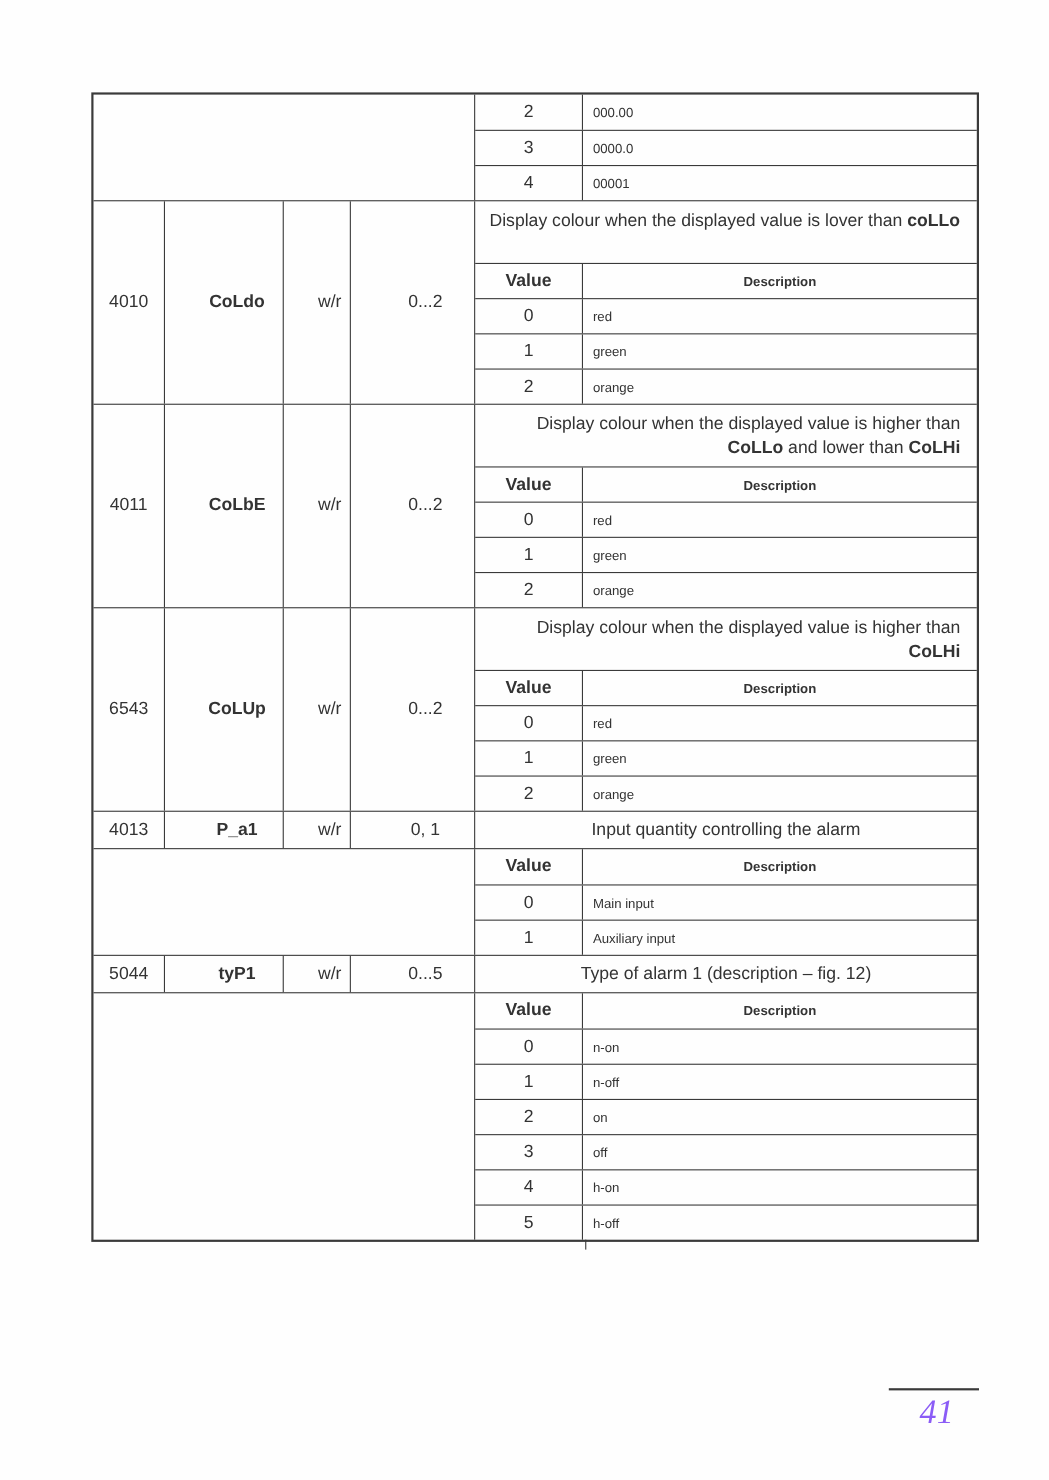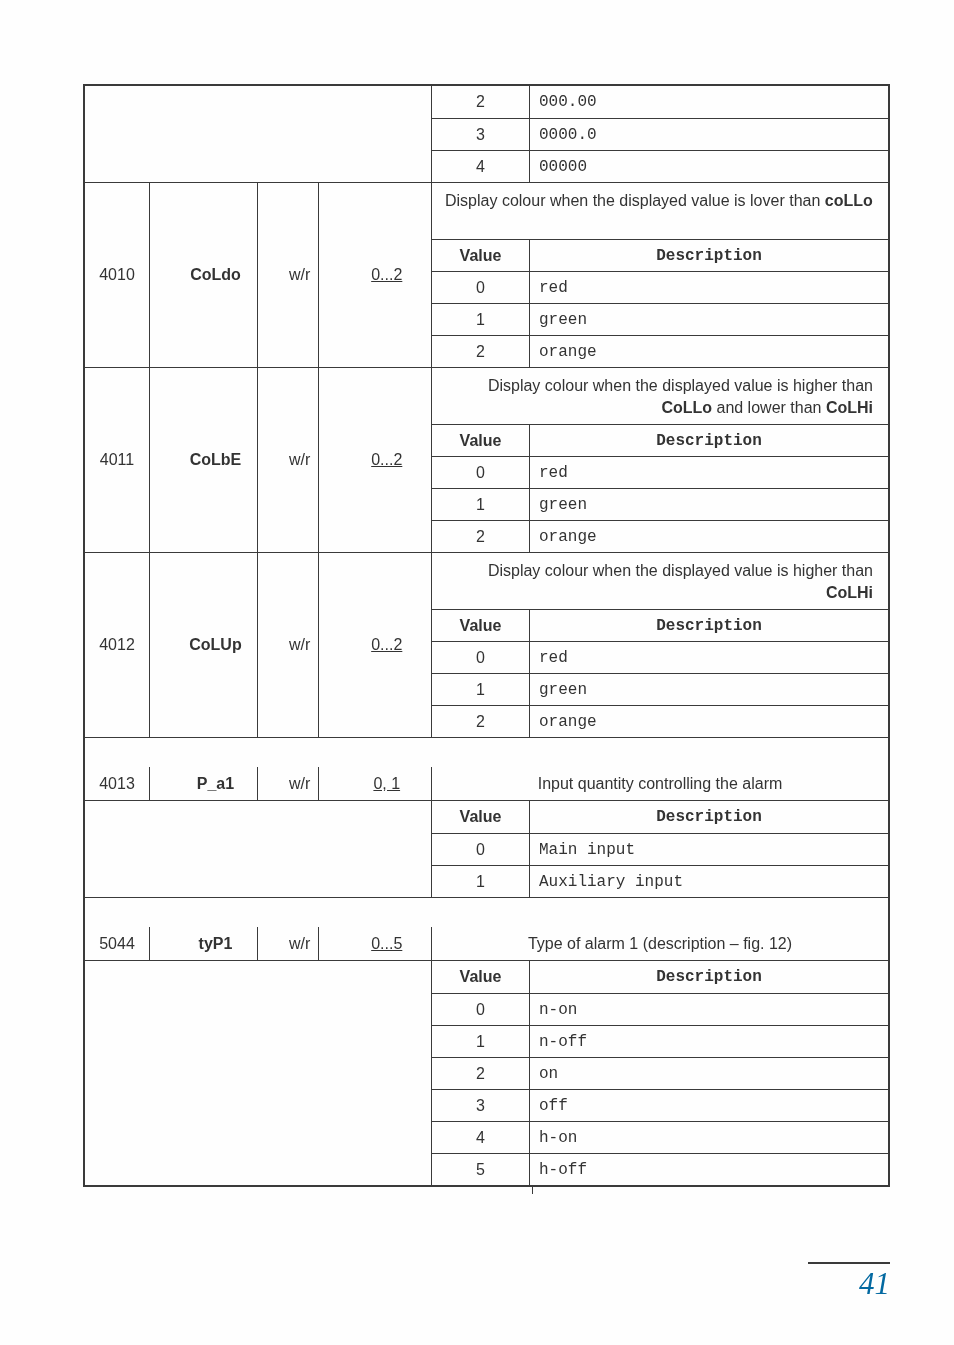--- a/index.html
+++ b/index.html
@@ -18,67 +18,67 @@
   .section + .section { border-top: 1px solid #3a3a3a; }
   .section.stack { display: block; }
   .left-group { display: flex; width: 347px; flex-shrink: 0; gap: 24px; }
   .cell {
     display: flex; align-items: center; justify-content: center;
     border-right: 1px solid #3a3a3a; box-sizing: border-box; font-size: 16px;
   }
   .c1 { width: 82px; }
   .c2 { width: 106px; font-weight: bold; }
   .c3 { width: 46px; }
-  .c4 { width: 113px; text-decoration: underline; }
+  .c4 { width: 113px; }
   .left-empty { width: 347px; flex-shrink: 0; border-right: 1px solid #3a3a3a; box-sizing: border-box; }
   .desc-col { flex: 1; display: flex; flex-direction: column; min-width: 0; }
   .desc-text {
     min-height: 56px; box-sizing: border-box; padding: 7px 15px 0;
     text-align: right; font-size: 16px; line-height: 1.38;
   }
   .desc-text.ta-left { text-align: left; padding-left: 13px; }
   .desc-text b { font-weight: bold; }
   .subrow { display: flex; height: 32px; box-sizing: border-box; border-top: 1px solid #3a3a3a; flex-shrink: 0; }
   .partial .subrow:first-child, .below .subrow:first-child { border-top: 0; }
   .sval {
     width: 98px; flex-shrink: 0; display: flex; align-items: center; justify-content: center;
     border-right: 1px solid #3a3a3a; box-sizing: border-box; font-size: 16px;
   }
-  .sdes { flex: 1; display: flex; align-items: center; padding-left: 9px; font-size: 16px; font-family: Liberation Mono, monospace; }
+  .sdes { flex: 1; display: flex; align-items: center; padding-left: 9px; font-size: 12px; }
   .subrow.head .sval, .subrow.head .sdes { font-weight: bold; justify-content: center; padding-left: 0; }
-  .row-line { display: flex; height: 34px; box-sizing: border-box; border-bottom: 1px solid #3a3a3a; margin-top: 29px; }
+  .row-line { display: flex; height: 34px; box-sizing: border-box; border-bottom: 1px solid #3a3a3a; }
   .desc-single { flex: 1; display: flex; align-items: center; justify-content: center; font-size: 16px; }
   .below { display: flex; align-items: stretch; }
   .tick { position: absolute; left: 447px; top: 100%; width: 1px; height: 9px; background: #3a3a3a; }
   .footer-rule { position: absolute; left: 808px; top: 1262px; width: 82px; height: 2px; background: #3a3a3a; }
   .page-number {
-    position: absolute; left: 836px; top: 1266px; width: 54px; text-align: right;
+    position: absolute; left: 836px; top: 1266px; width: 54px; text-align: left;
     font-family: "Liberation Serif", "DejaVu Serif", serif; font-style: italic;
-    font-size: 31px; color: #0369a1;
+    font-size: 31px; color: #8b5cf6;
   }
 </style>
 </head>
 <body>
 
 <div class="doc-table">
 
   <div class="section partial">
     <div class="left-empty"></div>
     <div class="desc-col">
       <div class="subrow">
         <div class="sval">2</div>
         <div class="sdes">000.00</div>
       </div>
       <div class="subrow">
         <div class="sval">3</div>
         <div class="sdes">0000.0</div>
       </div>
       <div class="subrow">
         <div class="sval">4</div>
-        <div class="sdes">00000</div>
+        <div class="sdes">00001</div>
       </div>
     </div>
   </div>
 
   <div class="section">
     <div class="left-group">
       <div class="cell c1">4010</div>
       <div class="cell c2">CoLdo</div>
       <div class="cell c3">w/r</div>
       <div class="cell c4">0...2</div>
@@ -131,21 +131,21 @@
       </div>
       <div class="subrow">
         <div class="sval">2</div>
         <div class="sdes">orange</div>
       </div>
     </div>
   </div>
 
   <div class="section">
     <div class="left-group">
-      <div class="cell c1">4012</div>
+      <div class="cell c1">6543</div>
       <div class="cell c2">CoLUp</div>
       <div class="cell c3">w/r</div>
       <div class="cell c4">0...2</div>
     </div>
     <div class="desc-col">
       <div class="desc-text">
         <span>Display colour when the displayed value is higher than </span><b>CoLHi</b>
       </div>
       <div class="subrow head">
         <div class="sval">Value</div>

